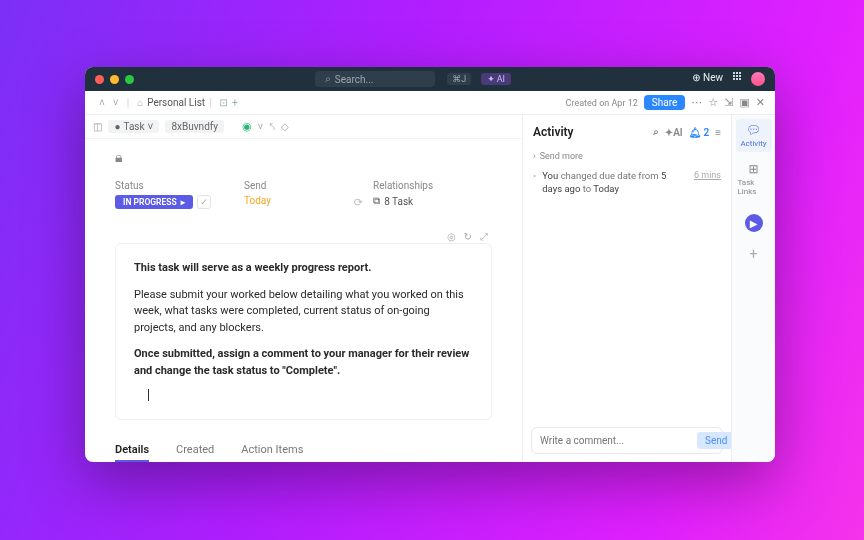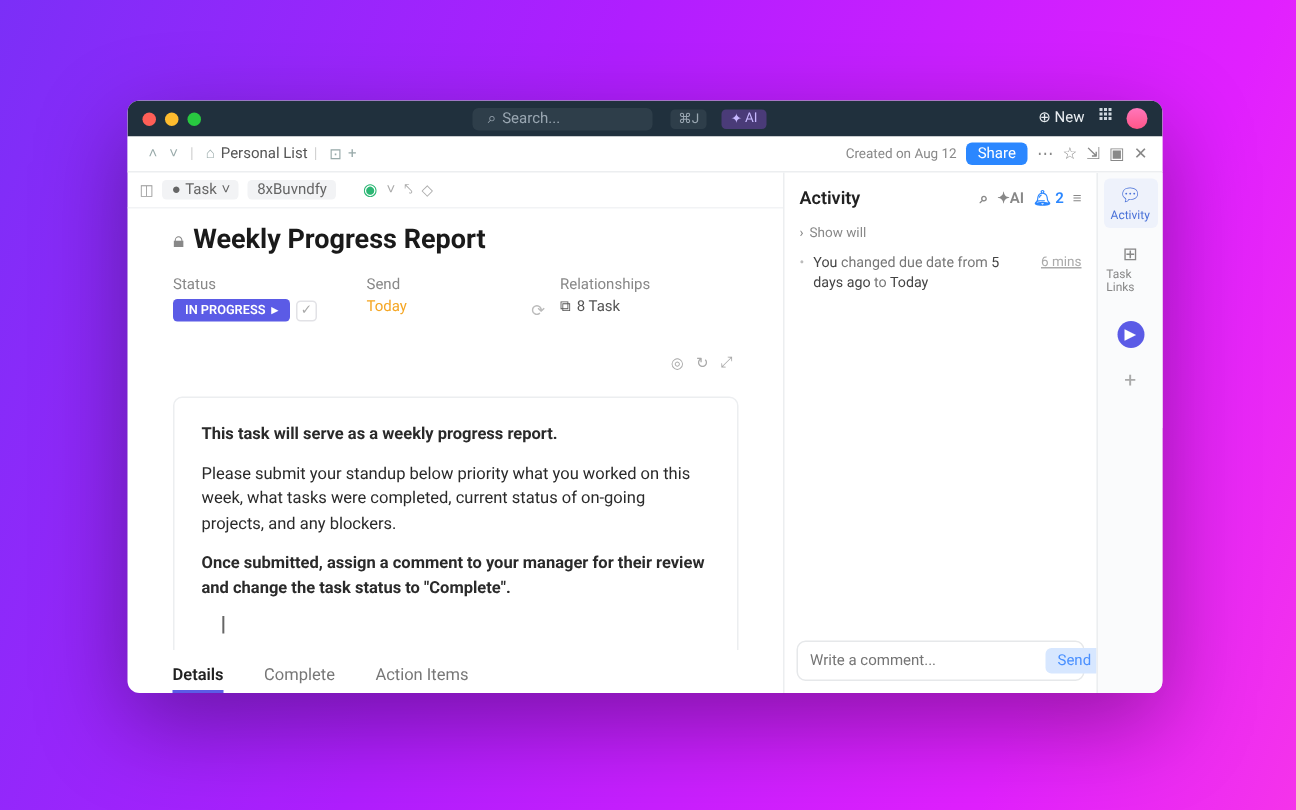--- a/index.html
+++ b/index.html
@@ -30,32 +30,32 @@
   .left { flex:1; border-right:1px solid #eceef0; display:flex; flex-direction:column; min-width:0; }
   .toolrow { height:24px; display:flex; align-items:center; gap:6px; padding:0 8px; font-size:10px; color:#555; border-bottom:1px solid #f2f3f5;}
   .toolrow .chip { background:#f2f3f5; border-radius:3px; padding:1px 6px; display:flex; align-items:center; gap:3px; color:#666;}
   .toolrow .green { color:#2bb673; font-size:11px;}
   .main { padding:10px 30px 0; flex:1; overflow:auto; }
   .title-row { display:flex; align-items:center; gap:6px; }
   .lock { color:#888; font-size:14px;}
   h1 { font-size:18px; font-weight:700; color:#1a1a1a; }
   .fields { display:grid; grid-template-columns: 1fr 1fr 1fr; gap:10px 10px; margin-top:14px; font-size:10px;}
   .flabel { color:#888; margin-bottom:4px;}
-  .status-pill { background:#5b5be6; color:#fff; font-size:8.5px; font-weight:600; padding:2px 8px; border-radius:3px; display:inline-flex; align-items:center; gap:4px;}
+  .status-pill { background:#5b5be6; color:#fff; font-size:8.5px; font-weight:600; padding:2px 8px; border-radius:3px; display:inline-flex; gap:4px;}
   .status-wrap { display:flex; align-items:center; gap:4px;}
   .status-wrap .next { border:1px solid #e2e2e6; width:14px; height:14px; border-radius:3px; display:flex;align-items:center;justify-content:center;color:#aaa;font-size:9px;}
   .avatars { display:flex;}
   .av { width:16px;height:16px;border-radius:50%; border:1.5px solid #fff; margin-left:-4px;}
   .av1 { background:linear-gradient(#6bcf7f,#3aa65a);} .av2{background:linear-gradient(#ff9e5e,#ff6b3d);}
   .date-today { color:#f5a623; }
   .prio { color:#555; display:flex; align-items:center; gap:4px;}
   .flag { color:#5b8def; font-size:10px;}
   .rel { color:#555; display:flex; align-items:center; gap:4px;}
   .card-tools { display:flex; justify-content:flex-end; gap:8px; color:#aaa; font-size:10px; margin-top:12px; padding-right:4px;}
-  .card { border:1px solid #eceef0; border-radius:6px; padding:16px 18px; margin-top:16px; font-size:11px; line-height:1.5; color:#2a2a2a;}
+  .card { border:1px solid #eceef0; border-radius:6px; padding:16px 18px; margin-top:0; font-size:11px; line-height:1.5; color:#2a2a2a;}
   .card p { margin-bottom:10px;}
   .cursor-line { height:14px; position:relative; margin-top:6px;}
   .cursor-line::before { content:''; position:absolute; left:14px; top:0; width:1px; height:12px; background:#333;}
   .tabs { display:flex; gap:27px; font-size:11px; padding:10px 30px 0; color:#777;}
   .tabs .tab.active { color:#222; font-weight:600; border-bottom:2px solid #5b5be6; padding-bottom:4px;}
   .tabs .tab { padding-bottom:4px; cursor:pointer;}
   .activity { width:208px; display:flex; flex-direction:column; }
   .act-head { height:34px; display:flex; align-items:center; padding:0 10px; font-size:12px; font-weight:600; color:#222; gap:8px;}
   .act-head .flex1{flex:1;}
   .act-icons { display:flex; gap:6px; color:#888; font-size:10px; align-items:center;}
@@ -118,21 +118,21 @@
   <div class="crumbbar">
     <span class="crumb-chev">˄</span>
     <span class="crumb-chev">˅</span>
     <span class="crumb-sep">|</span>
     <span class="crumb-home">⌂</span>
     <span>Personal List</span>
     <span class="crumb-sep">|</span>
     <span class="crumb-plus">⊡</span>
     <span class="crumb-plus">+</span>
     <div class="flex1"></div>
-    <span class="meta">Created on Aug 12</span>
+    <span class="meta">Created on Apr 12</span>
     <span class="share-btn">Share</span>
     <div class="crumb-icons">
       <span>⋯</span>
       <span>☆</span>
       <span>⇲</span>
       <span>▣</span>
       <span>✕</span>
     </div>
   </div>
 
@@ -145,21 +145,20 @@
         <span style="width:6px"></span>
         <span class="green">◉</span>
         <span style="color:#aaa;">˅</span>
         <span style="color:#aaa;">⤣</span>
         <span style="color:#aaa;">◇</span>
       </div>
 
       <div class="main">
         <div class="title-row">
           <span class="lock">🔒︎</span>
-          <h1>Weekly Progress Report</h1>
         </div>
 
         <div class="fields">
           <div>
             <div class="flabel">Status</div>
             <div class="status-wrap">
               <span class="status-pill">
                   <span>IN PROGRESS</span>
                   <span>▸</span>
                 </span>
@@ -182,48 +181,48 @@
         </div>
 
         <div class="card-tools">
           <span>◎</span>
           <span>↻</span>
           <span>⤢</span>
         </div>
 
         <div class="card">
           <p><b>This task will serve as a weekly progress report.</b></p>
-          <p>Please submit your standup below priority what you worked on this week, what tasks were completed, current status of on-going projects, and any blockers.</p>
+          <p>Please submit your worked below detailing what you worked on this week, what tasks were completed, current status of on-going projects, and any blockers.</p>
           <p><b>Once submitted, assign a comment to your manager for their review and change the task status to "Complete".</b></p>
           <div class="cursor-line"></div>
         </div>
       </div>
 
       <div class="tabs">
         <span class="tab active">Details</span>
-        <span class="tab">Complete</span>
+        <span class="tab">Created</span>
         <span class="tab">Action Items</span>
       </div>
     </div>
 
     <div class="activity">
       <div class="act-head">
         <span>Activity</span>
         <div class="flex1"></div>
         <div class="act-icons">
           <span>⌕</span>
           <span>✦<span>AI</span></span>
           <span class="bell-badge">🔔︎<span>2</span></span>
           <span>≡</span>
         </div>
       </div>
       <div class="act-body">
         <div class="showmore">
             <span>›</span>
-            <span>Show will</span>
+            <span>Send more</span>
           </div>
         <div class="act-item">
           <span class="bullet">•</span>
           <span class="txt"><span class="strong">You</span><span> changed due date from </span><span class="strong">5 days ago</span><span> to </span><span class="strong">Today</span></span>
           <span class="time">6 mins</span>
         </div>
       </div>
       <div class="comment-box">
         <input placeholder="Write a comment..." style="">
         <span class="send">Send</span>

